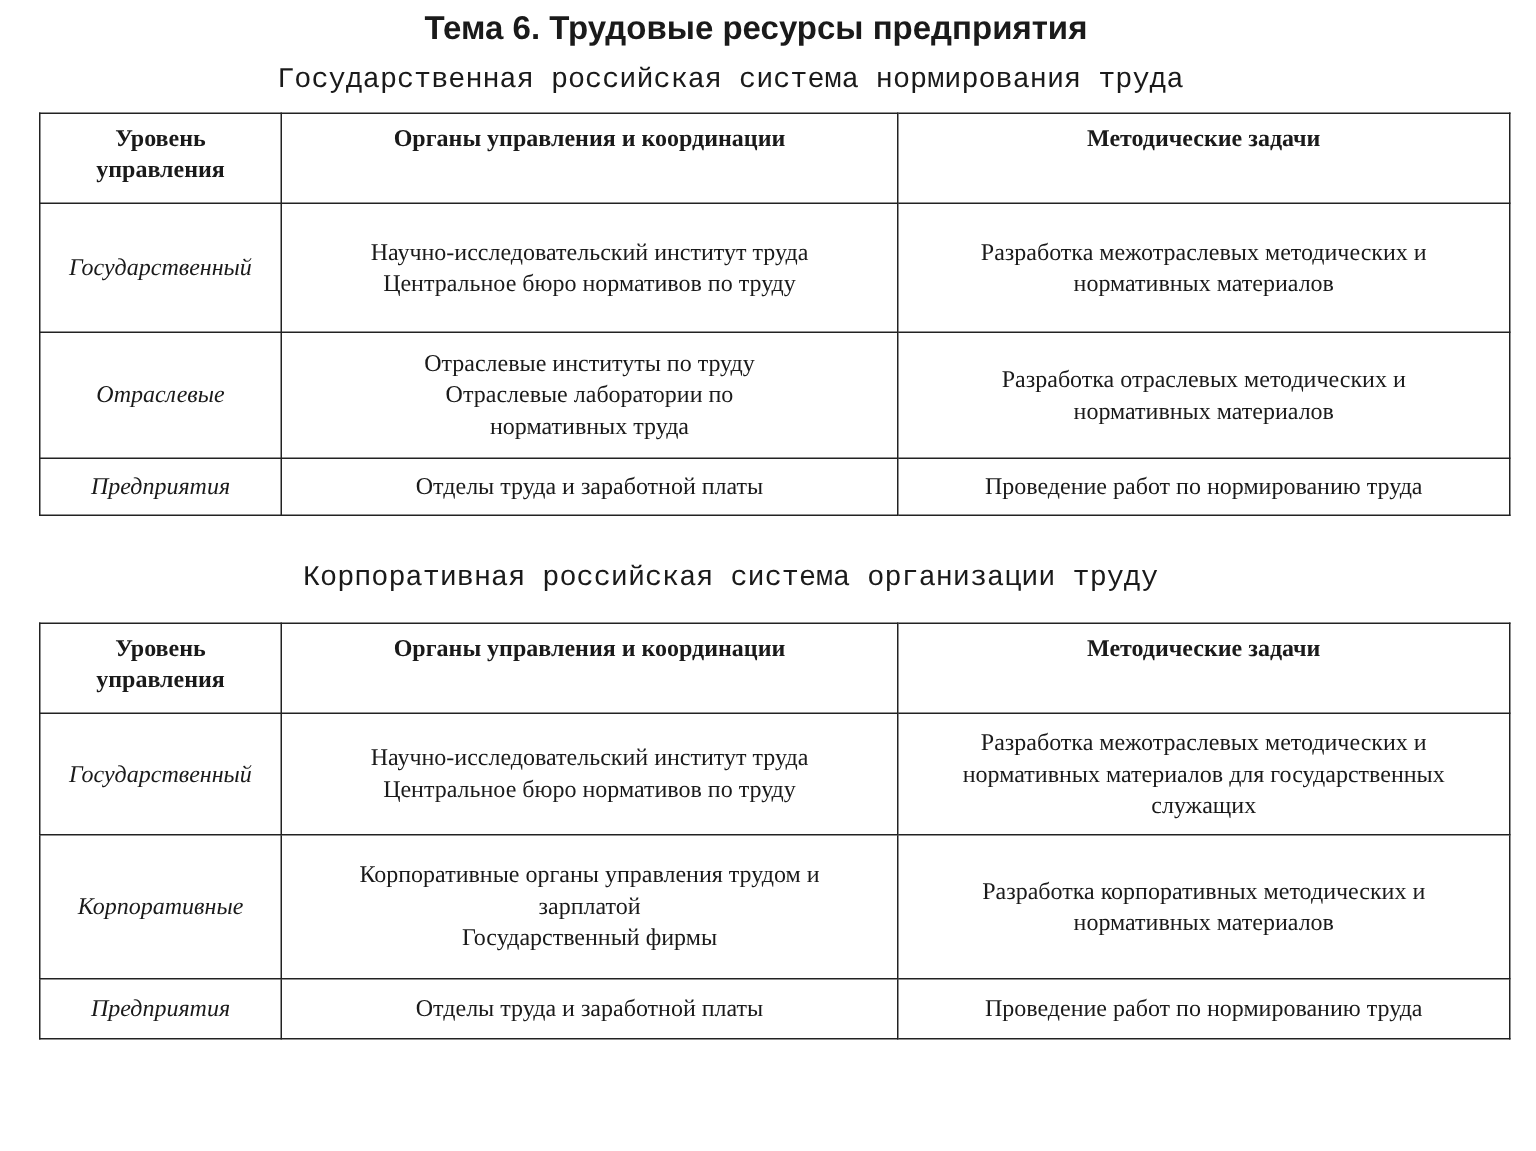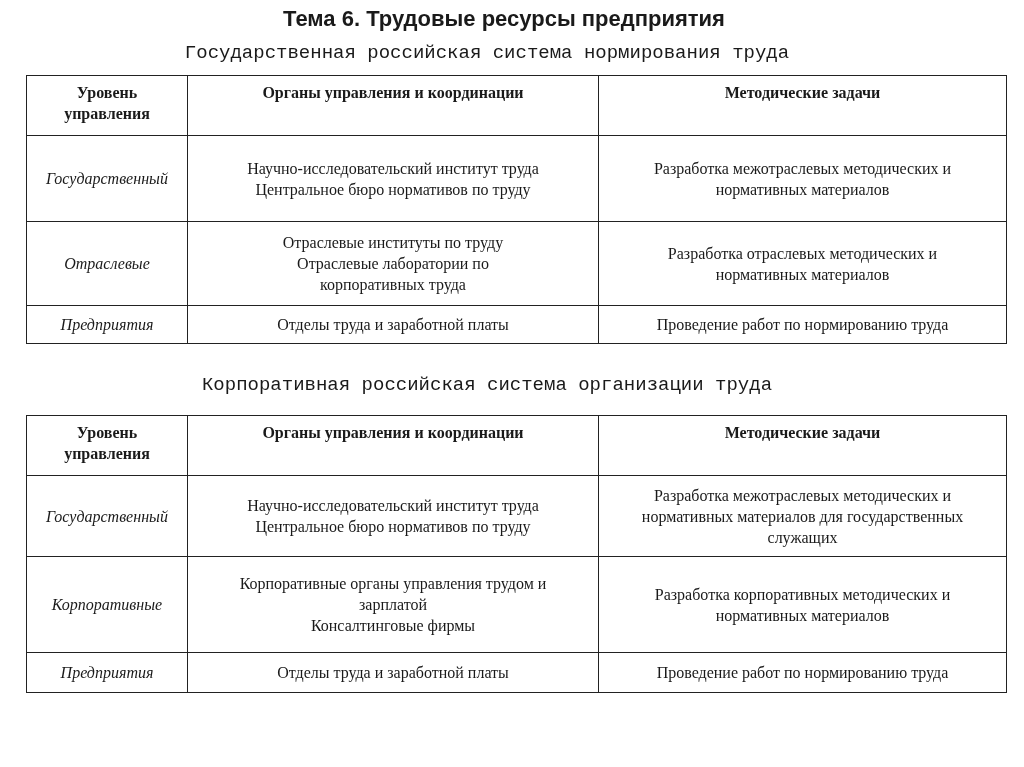--- a/index.html
+++ b/index.html
@@ -48,35 +48,35 @@
     <td>
       <span class="line">Научно-исследовательский институт труда</span>
       <span class="line">Центральное бюро нормативов по труду</span>
     </td>
     <td style="padding:0 20px;">Разработка межотраслевых методических и нормативных материалов</td>
   </tr>
   <tr style="height:84px;">
     <td class="level">Отраслевые</td>
     <td style="padding:0 70px;">
       <span class="line">Отраслевые институты по труду</span>
-      <span class="line">Отраслевые лаборатории по корпоративных труда</span>
+      <span class="line">Отраслевые лаборатории по нормативных труда</span>
     </td>
     <td style="padding:0 48px;">Разработка отраслевых методических и нормативных материалов</td>
   </tr>
   <tr style="height:38px;">
     <td class="level">Предприятия</td>
     <td>
       <span class="line">Отделы труда и заработной платы</span>
     </td>
     <td>Проведение работ по нормированию труда</td>
   </tr>
 </tbody>
   </table>
 
-<div class="section-title" style="top:374px;">Корпоративная российская система организации труда</div>
+<div class="section-title" style="top:374px;">Корпоративная российская система организации труду</div>
 <table class="grid" style="top:415px;">
   <colgroup>
       <col class="col1">
       <col class="col2">
       <col class="col3">
     </colgroup>
   <tbody>
       <tr style="height:60px;">
     <th>Уровень управления</th>
     <th>Органы управления и координации</th>
@@ -87,21 +87,21 @@
     <td>
       <span class="line">Научно-исследовательский институт труда</span>
       <span class="line">Центральное бюро нормативов по труду</span>
     </td>
     <td style="padding:0 20px;">Разработка межотраслевых методических и нормативных материалов для государственных служащих</td>
   </tr>
   <tr style="height:96px;">
     <td class="level">Корпоративные</td>
     <td style="padding:0 50px;margin-top:12px;">
       <span class="line">Корпоративные органы управления трудом и зарплатой</span>
-      <span class="line">Консалтинговые фирмы</span>
+      <span class="line">Государственный фирмы</span>
     </td>
     <td style="padding:0 34px;">Разработка корпоративных методических и нормативных материалов</td>
   </tr>
   <tr style="height:40px;">
     <td class="level">Предприятия</td>
     <td>
       <span class="line">Отделы труда и заработной платы</span>
     </td>
     <td>Проведение работ по нормированию труда</td>
   </tr>

